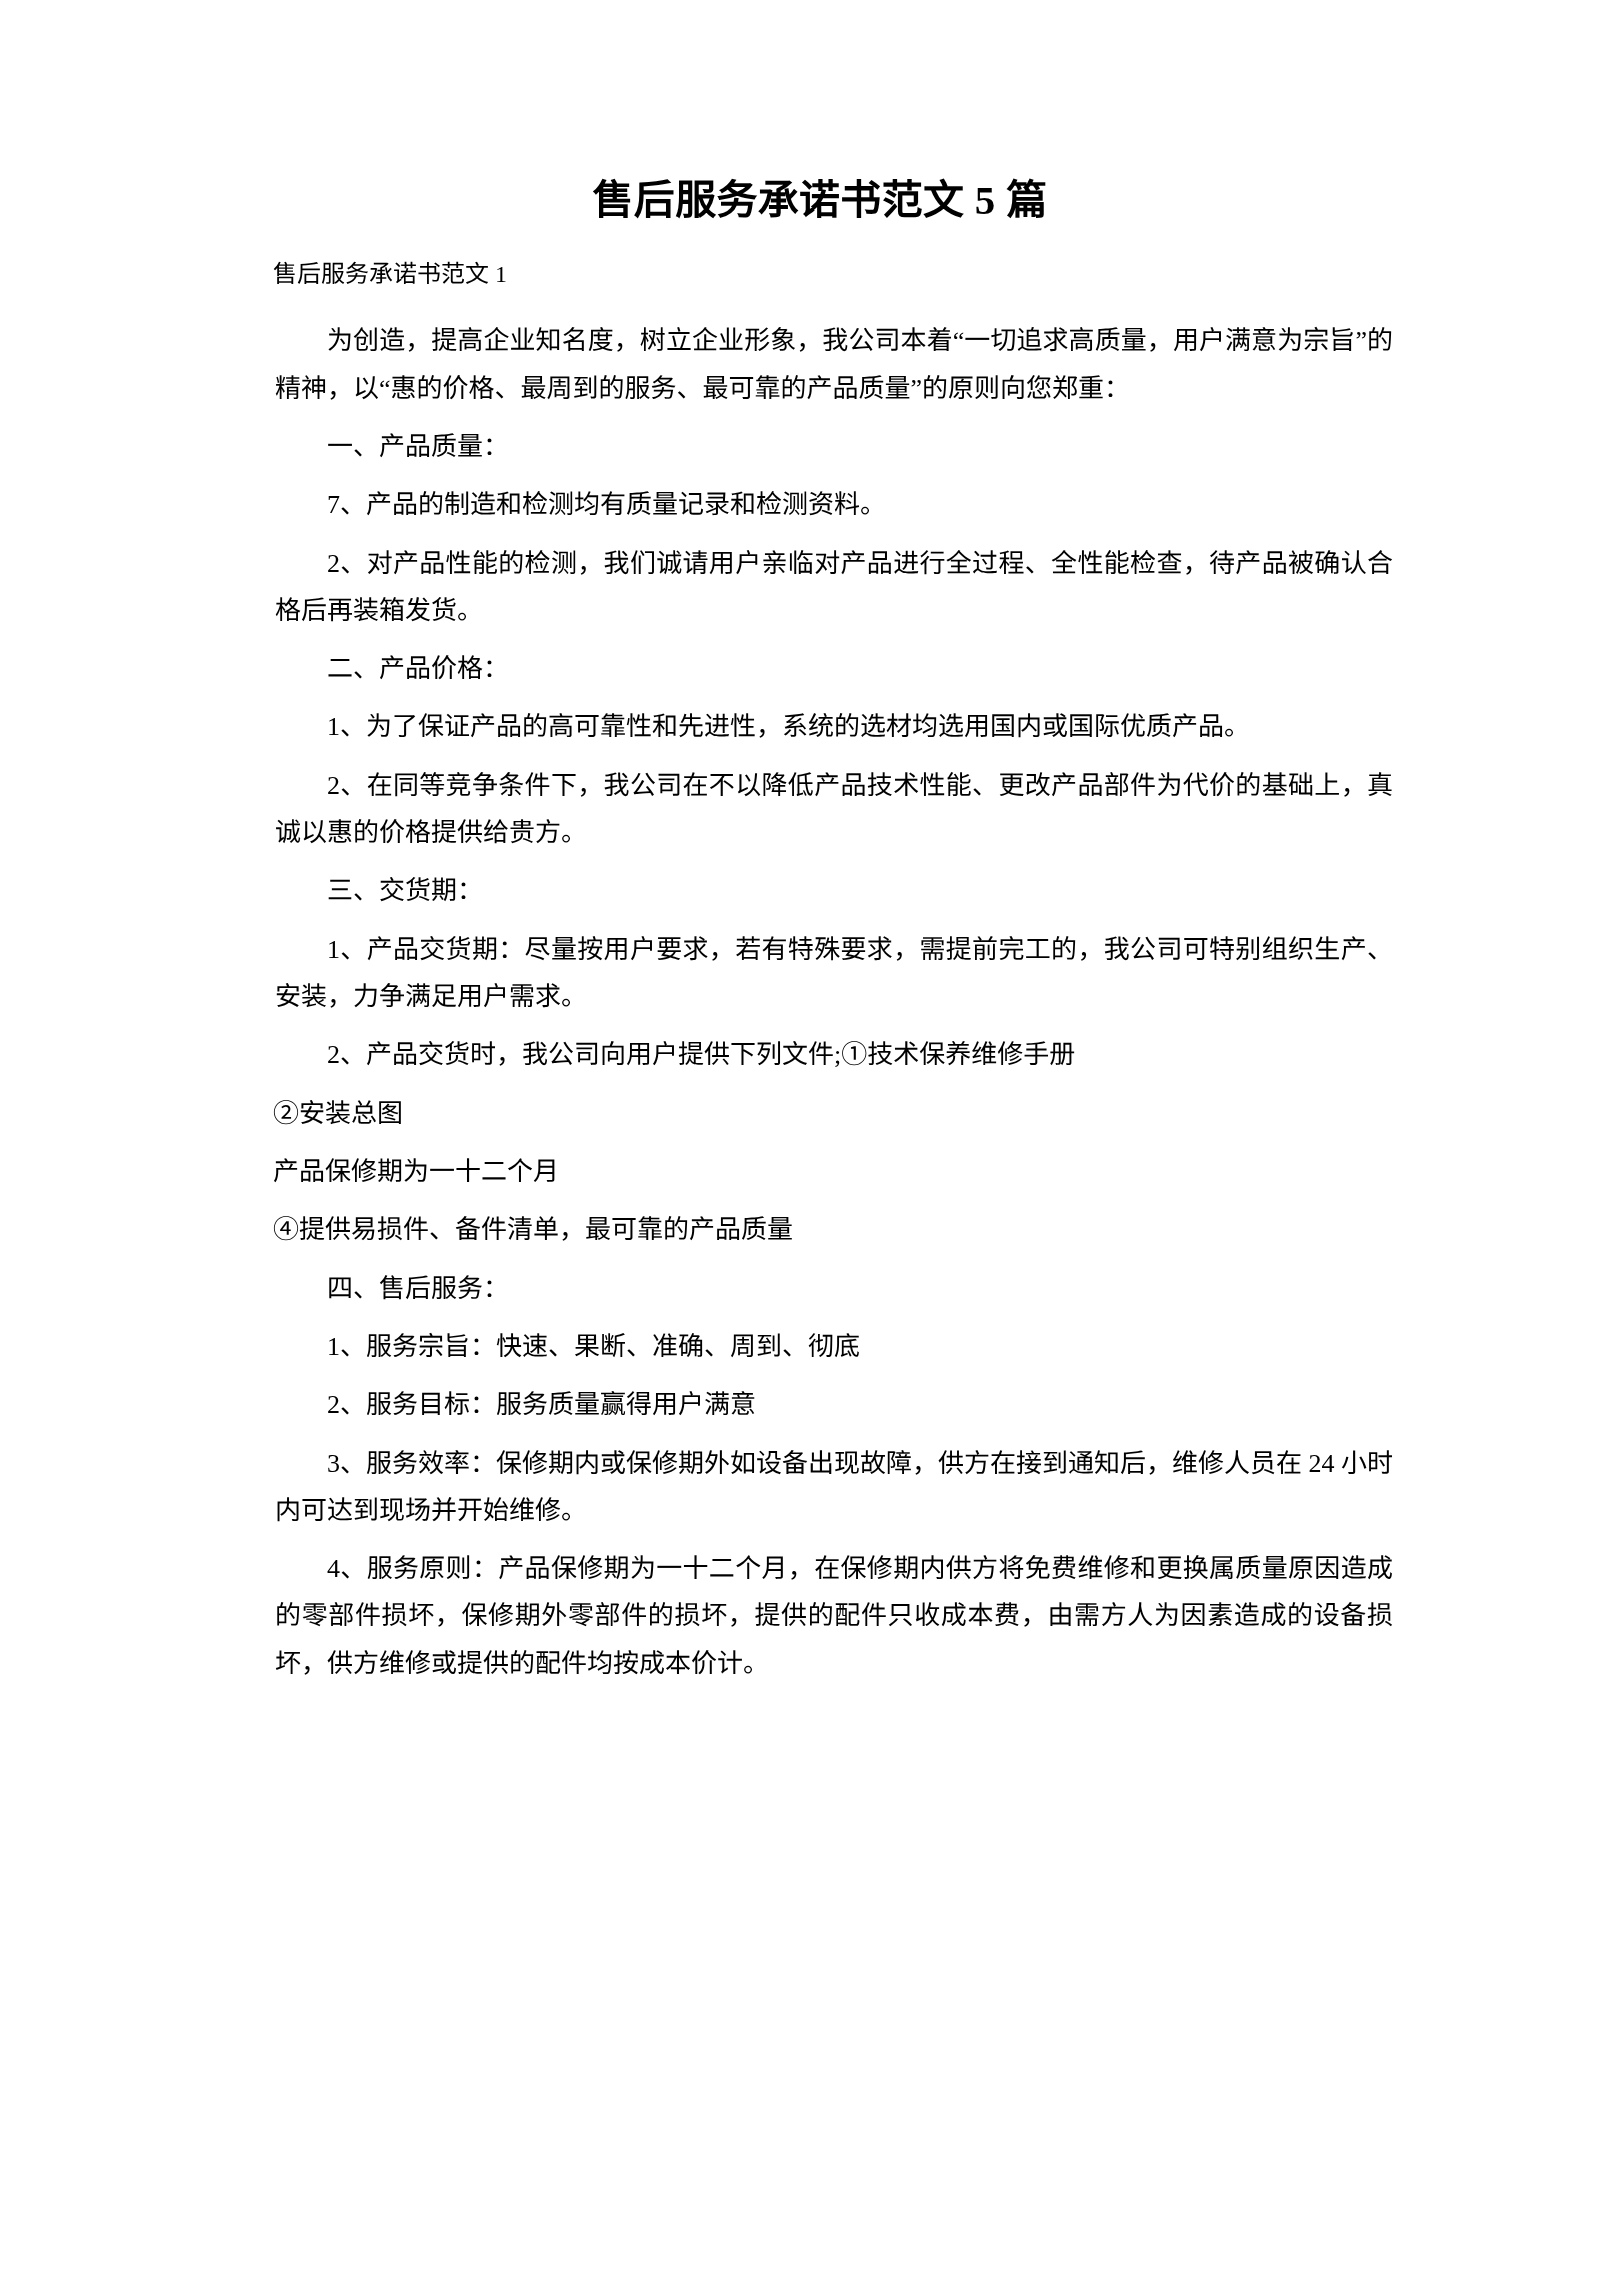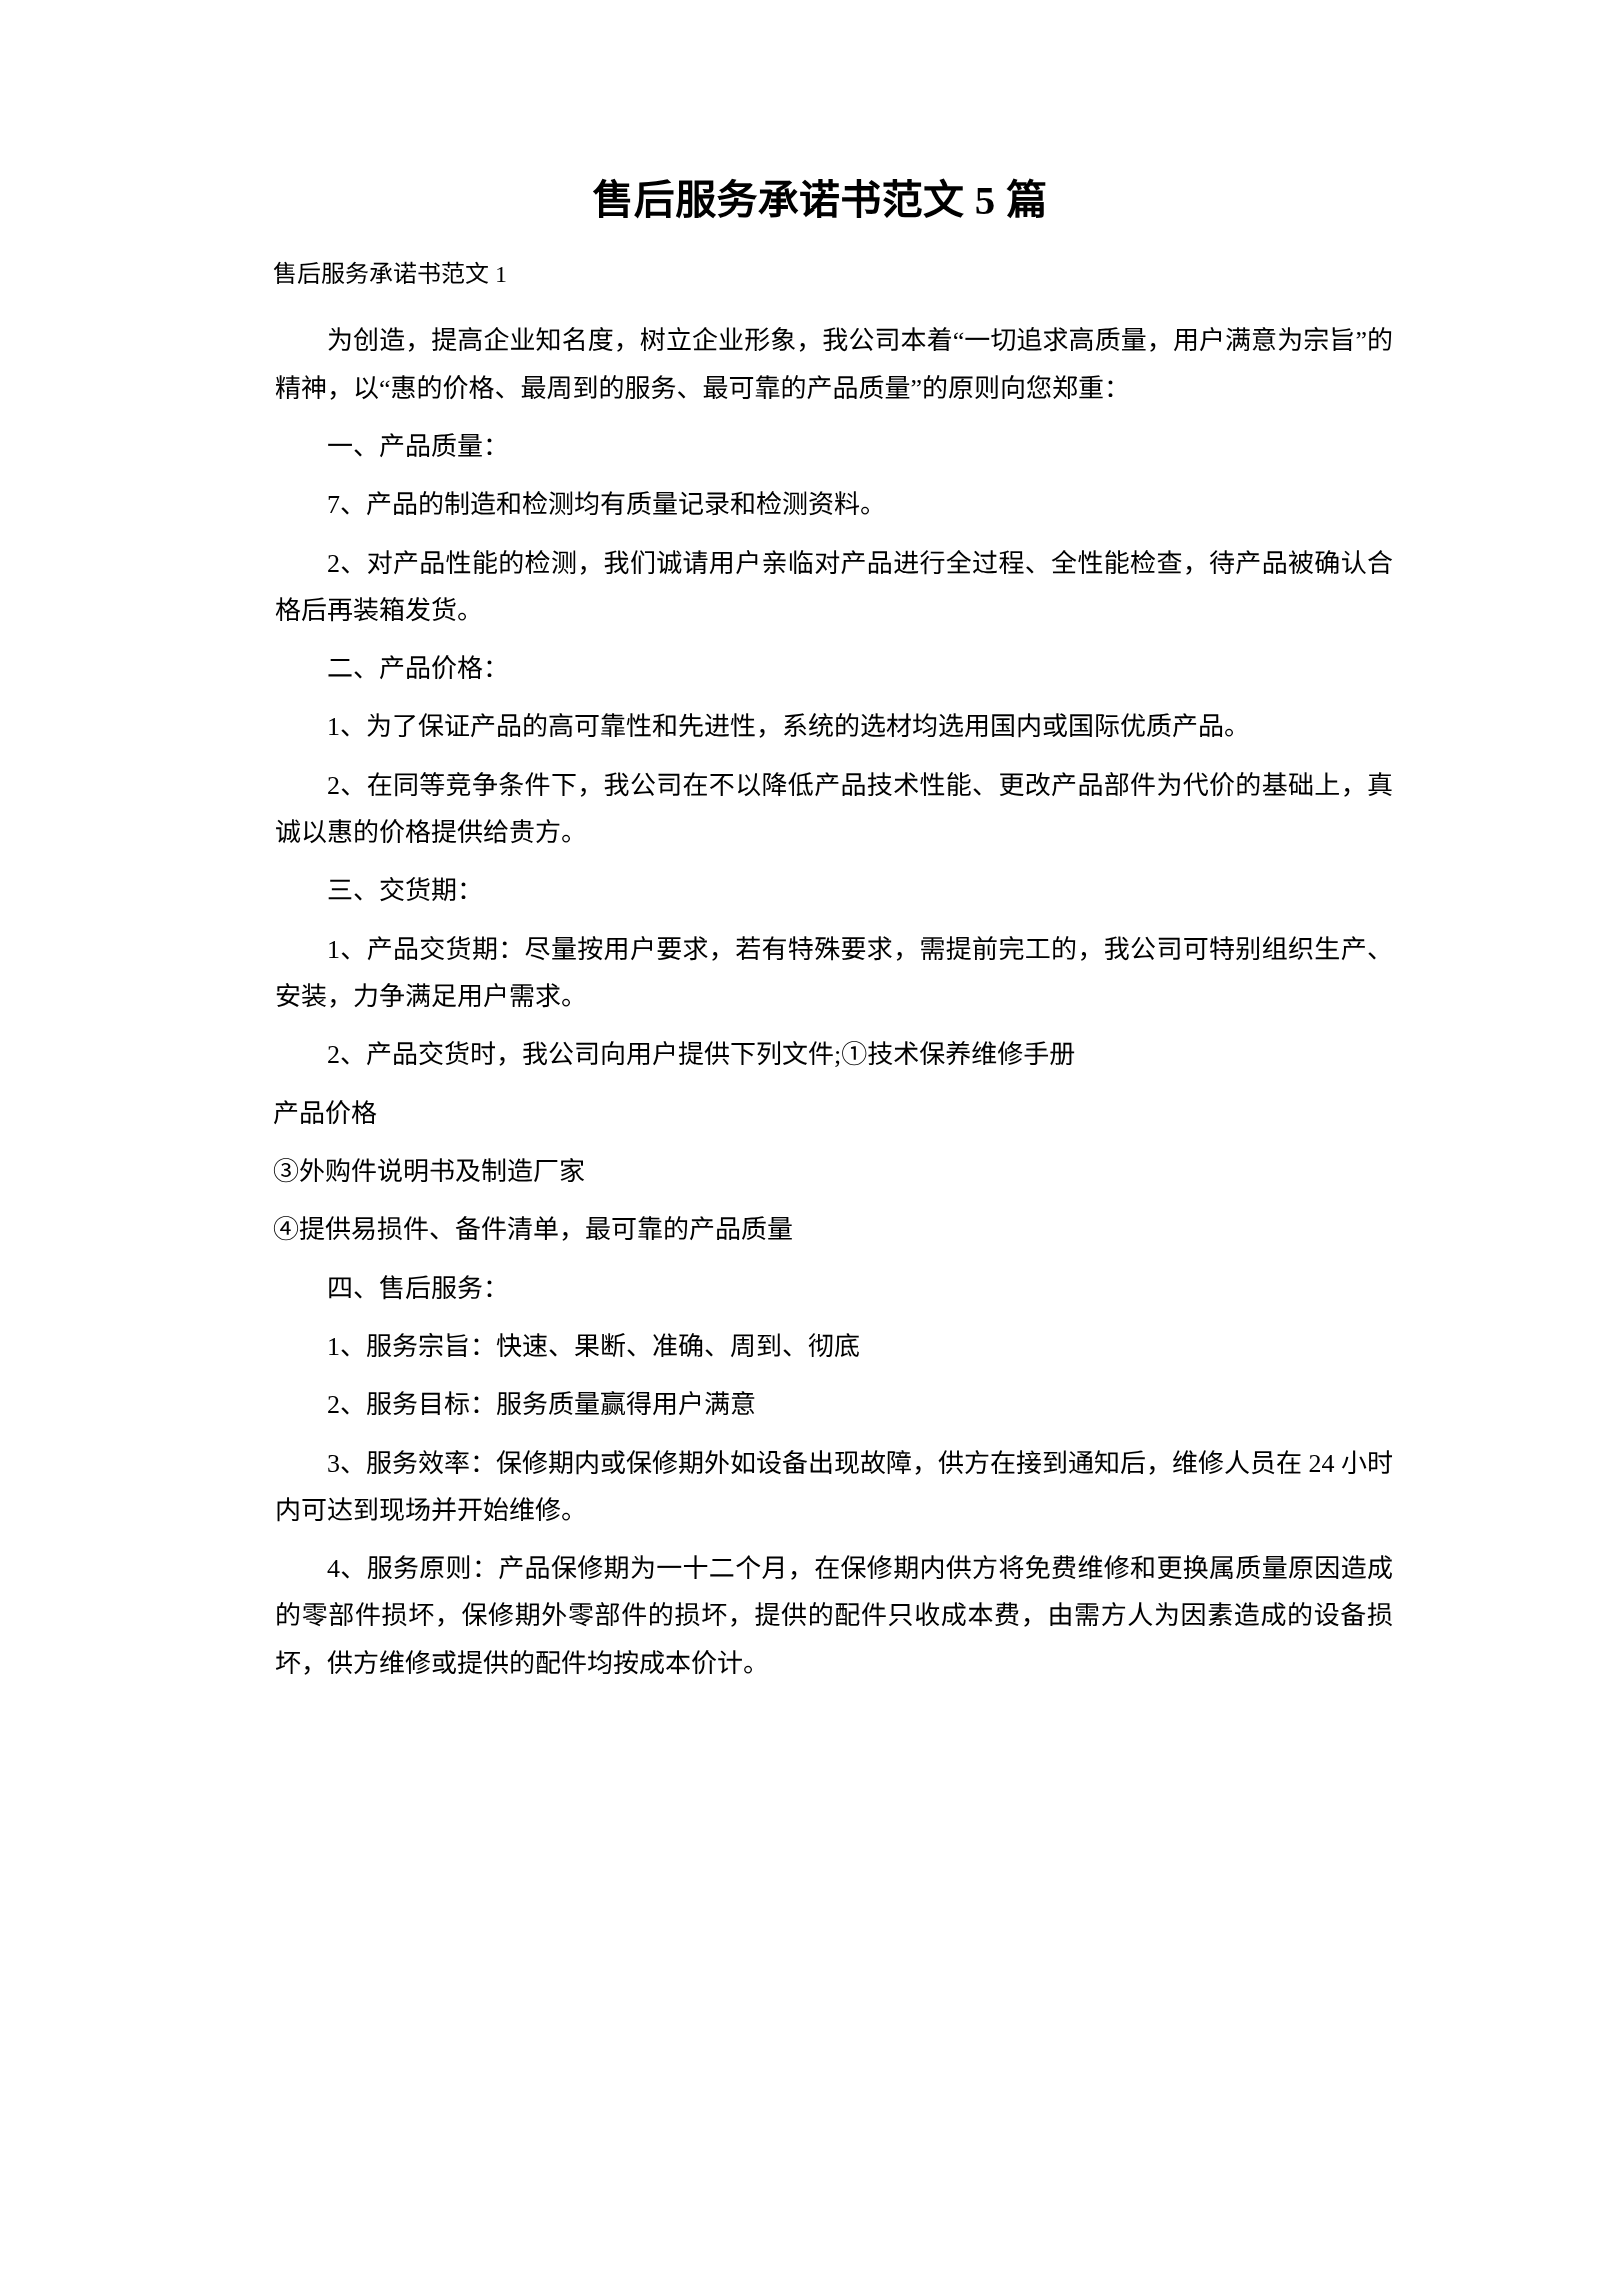--- a/index.html
+++ b/index.html
@@ -72,22 +72,22 @@
         <p class="para hang">为创造，提高企业知名度，树立企业形象，我公司本着“一切追求高质量，用户满意为宗旨”的精神，以“惠的价格、最周到的服务、最可靠的产品质量”的原则向您郑重：</p>
         <p class="para hang">一、产品质量：</p>
         <p class="para hang">7、产品的制造和检测均有质量记录和检测资料。</p>
         <p class="para hang">2、对产品性能的检测，我们诚请用户亲临对产品进行全过程、全性能检查，待产品被确认合格后再装箱发货。</p>
         <p class="para hang">二、产品价格：</p>
         <p class="para hang">1、为了保证产品的高可靠性和先进性，系统的选材均选用国内或国际优质产品。</p>
         <p class="para hang">2、在同等竞争条件下，我公司在不以降低产品技术性能、更改产品部件为代价的基础上，真诚以惠的价格提供给贵方。</p>
         <p class="para hang">三、交货期：</p>
         <p class="para hang">1、产品交货期：尽量按用户要求，若有特殊要求，需提前完工的，我公司可特别组织生产、安装，力争满足用户需求。</p>
         <p class="para hang">2、产品交货时，我公司向用户提供下列文件;①技术保养维修手册</p>
-        <p class="para noindent">产品价格</p>
-        <p class="para noindent">③外购件说明书及制造厂家</p>
+        <p class="para noindent">②安装总图</p>
+        <p class="para noindent">产品保修期为一十二个月</p>
         <p class="para noindent">④提供易损件、备件清单，最可靠的产品质量</p>
         <p class="para hang">四、售后服务：</p>
         <p class="para hang">1、服务宗旨：快速、果断、准确、周到、彻底</p>
         <p class="para hang">2、服务目标：服务质量赢得用户满意</p>
         <p class="para hang">3、服务效率：保修期内或保修期外如设备出现故障，供方在接到通知后，维修人员在 24 小时内可达到现场并开始维修。</p>
         <p class="para hang">4、服务原则：产品保修期为一十二个月，在保修期内供方将免费维修和更换属质量原因造成的零部件损坏，保修期外零部件的损坏，提供的配件只收成本费，由需方人为因素造成的设备损坏，供方维修或提供的配件均按成本价计。</p>
       </div>
 
   </div>
 </div>

